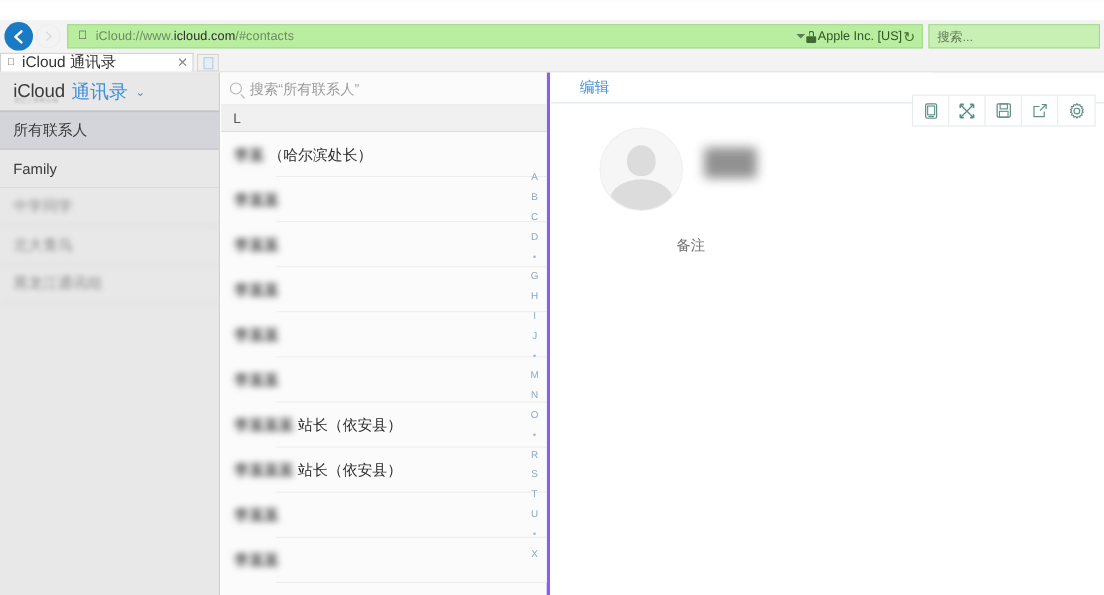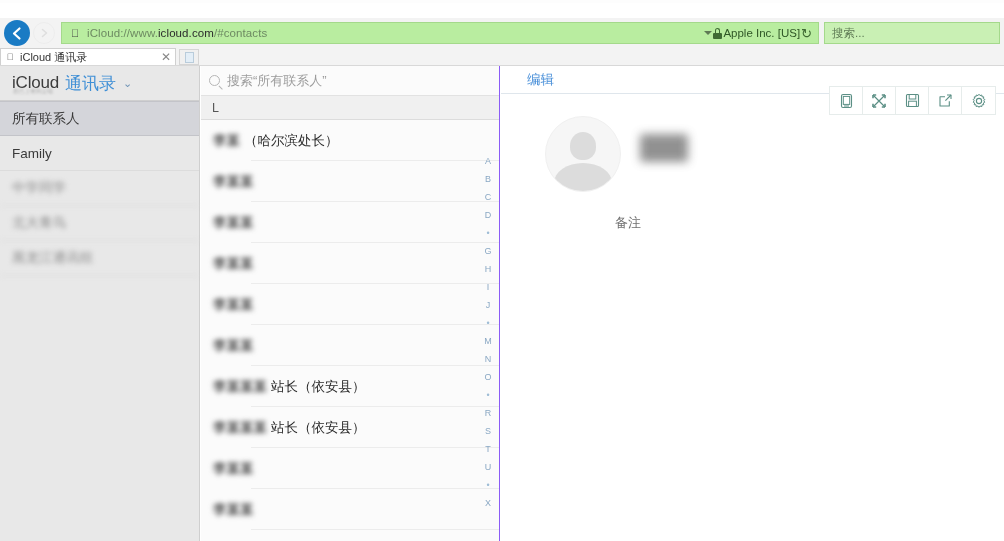--- a/index.html
+++ b/index.html
@@ -57,39 +57,39 @@
   .caret-dn {
     width:0;height:0;border-left:4px solid transparent;border-right:4px solid transparent;
     border-top:4px solid #5f7a55; cursor:pointer;
   }
   .lock-ico { width:9px; height:11px; position:relative; }
   .lock-ico .body { position:absolute; left:0; bottom:0; width:9px; height:6px; background:#3f6b33; border-radius:1px;}
   .lock-ico .shackle { position:absolute; left:2px; top:0; width:5px; height:5px; border:1.4px solid #3f6b33; border-bottom:none; border-radius:3px 3px 0 0;}
   .ev-name { font-size:11.5px; color:#2f5626; white-space:nowrap; }
   .reload-ico { font-size:13px; color:#3f6b33; cursor:pointer; line-height:1; }
   .search-box {
-    width:176px; height:22px; background:#c9f0b4; border:1px solid #a4d98b;
+    width:156px; height:22px; background:#c9f0b4; border:1px solid #a4d98b;
     margin-left:5px; margin-right:4px; display:flex; align-items:center;
     padding-left:7px; flex:0 0 auto;
   }
   .search-box span { font-size:11.5px; color:#5e7a54; }
 
   
   .tabstrip {
     position:absolute; left:0; top:48px; width:1004px; height:18px;
     background:#f3f3f3; border-bottom:1px solid #d8d8d8;
     display:flex; align-items:flex-end;
   }
   .tab {
     height:17px; width:176px; background:#ffffff;
     border:1px solid #d0d0d0; border-bottom:none;
     display:flex; align-items:center; padding:0 4px; gap:5px;
   }
   .tab .t-favi { width:10px; height:11px; position:relative; flex:0 0 auto;}
-  .tab .t-title { font-size:11px; color:#333; white-space:nowrap; overflow:hidden; flex:1 1 auto;}
+  .tab .t-title { font-size:14px; color:#333; white-space:nowrap; overflow:hidden; flex:1 1 auto;}
   .tab .t-close { font-size:12px; color:#888; cursor:pointer; line-height:1; }
   .newtab {
     width:20px; height:16px; margin-left:3px; border:1px solid #d5d5d5;
     background:#f0f0f0; display:flex; align-items:center; justify-content:center;
   }
   .newtab .sheet { width:9px;height:11px;background:#e3eef7;border:1px solid #b9ccdb;}
 
   
   .apple {
     position:absolute; left:50%; top:50%; transform:translate(-50%,-50%);
@@ -122,21 +122,21 @@
     height:35px; display:flex; align-items:center; padding-left:12px;
     font-size:13.5px; color:#3a3a3a; cursor:pointer;
     border-bottom:1px solid #dcdcdc;
   }
   .grp.sel { background:#d4d5da; border-top:1px solid #c3c4c9; border-bottom:1px solid #c3c4c9; }
   .grp.blurred { color:#8a8a8a; filter: blur(2.6px); }
 
   
   .list-col {
     position:absolute; left:201px; top:0; width:299px; height:475px;
-    background:#fbfbfb; border-right:1px solid #8b5cf6;
+    background:#fbfbfb; border-right:3px solid #8b5cf6;
   }
   .searchrow {
     height:30px; display:flex; align-items:center; gap:7px; padding-left:8px;
     border-bottom:1px solid #e2e2e2; background:#fbfbfb;
   }
   .mag {
     width:11px; height:11px; border:1.4px solid #b6b6b6; border-radius:50%;
     position:relative; flex:0 0 auto;
   }
   .mag:after{content:"";position:absolute;right:-4px;bottom:-3px;width:5px;height:1.4px;background:#b6b6b6;transform:rotate(45deg);}

